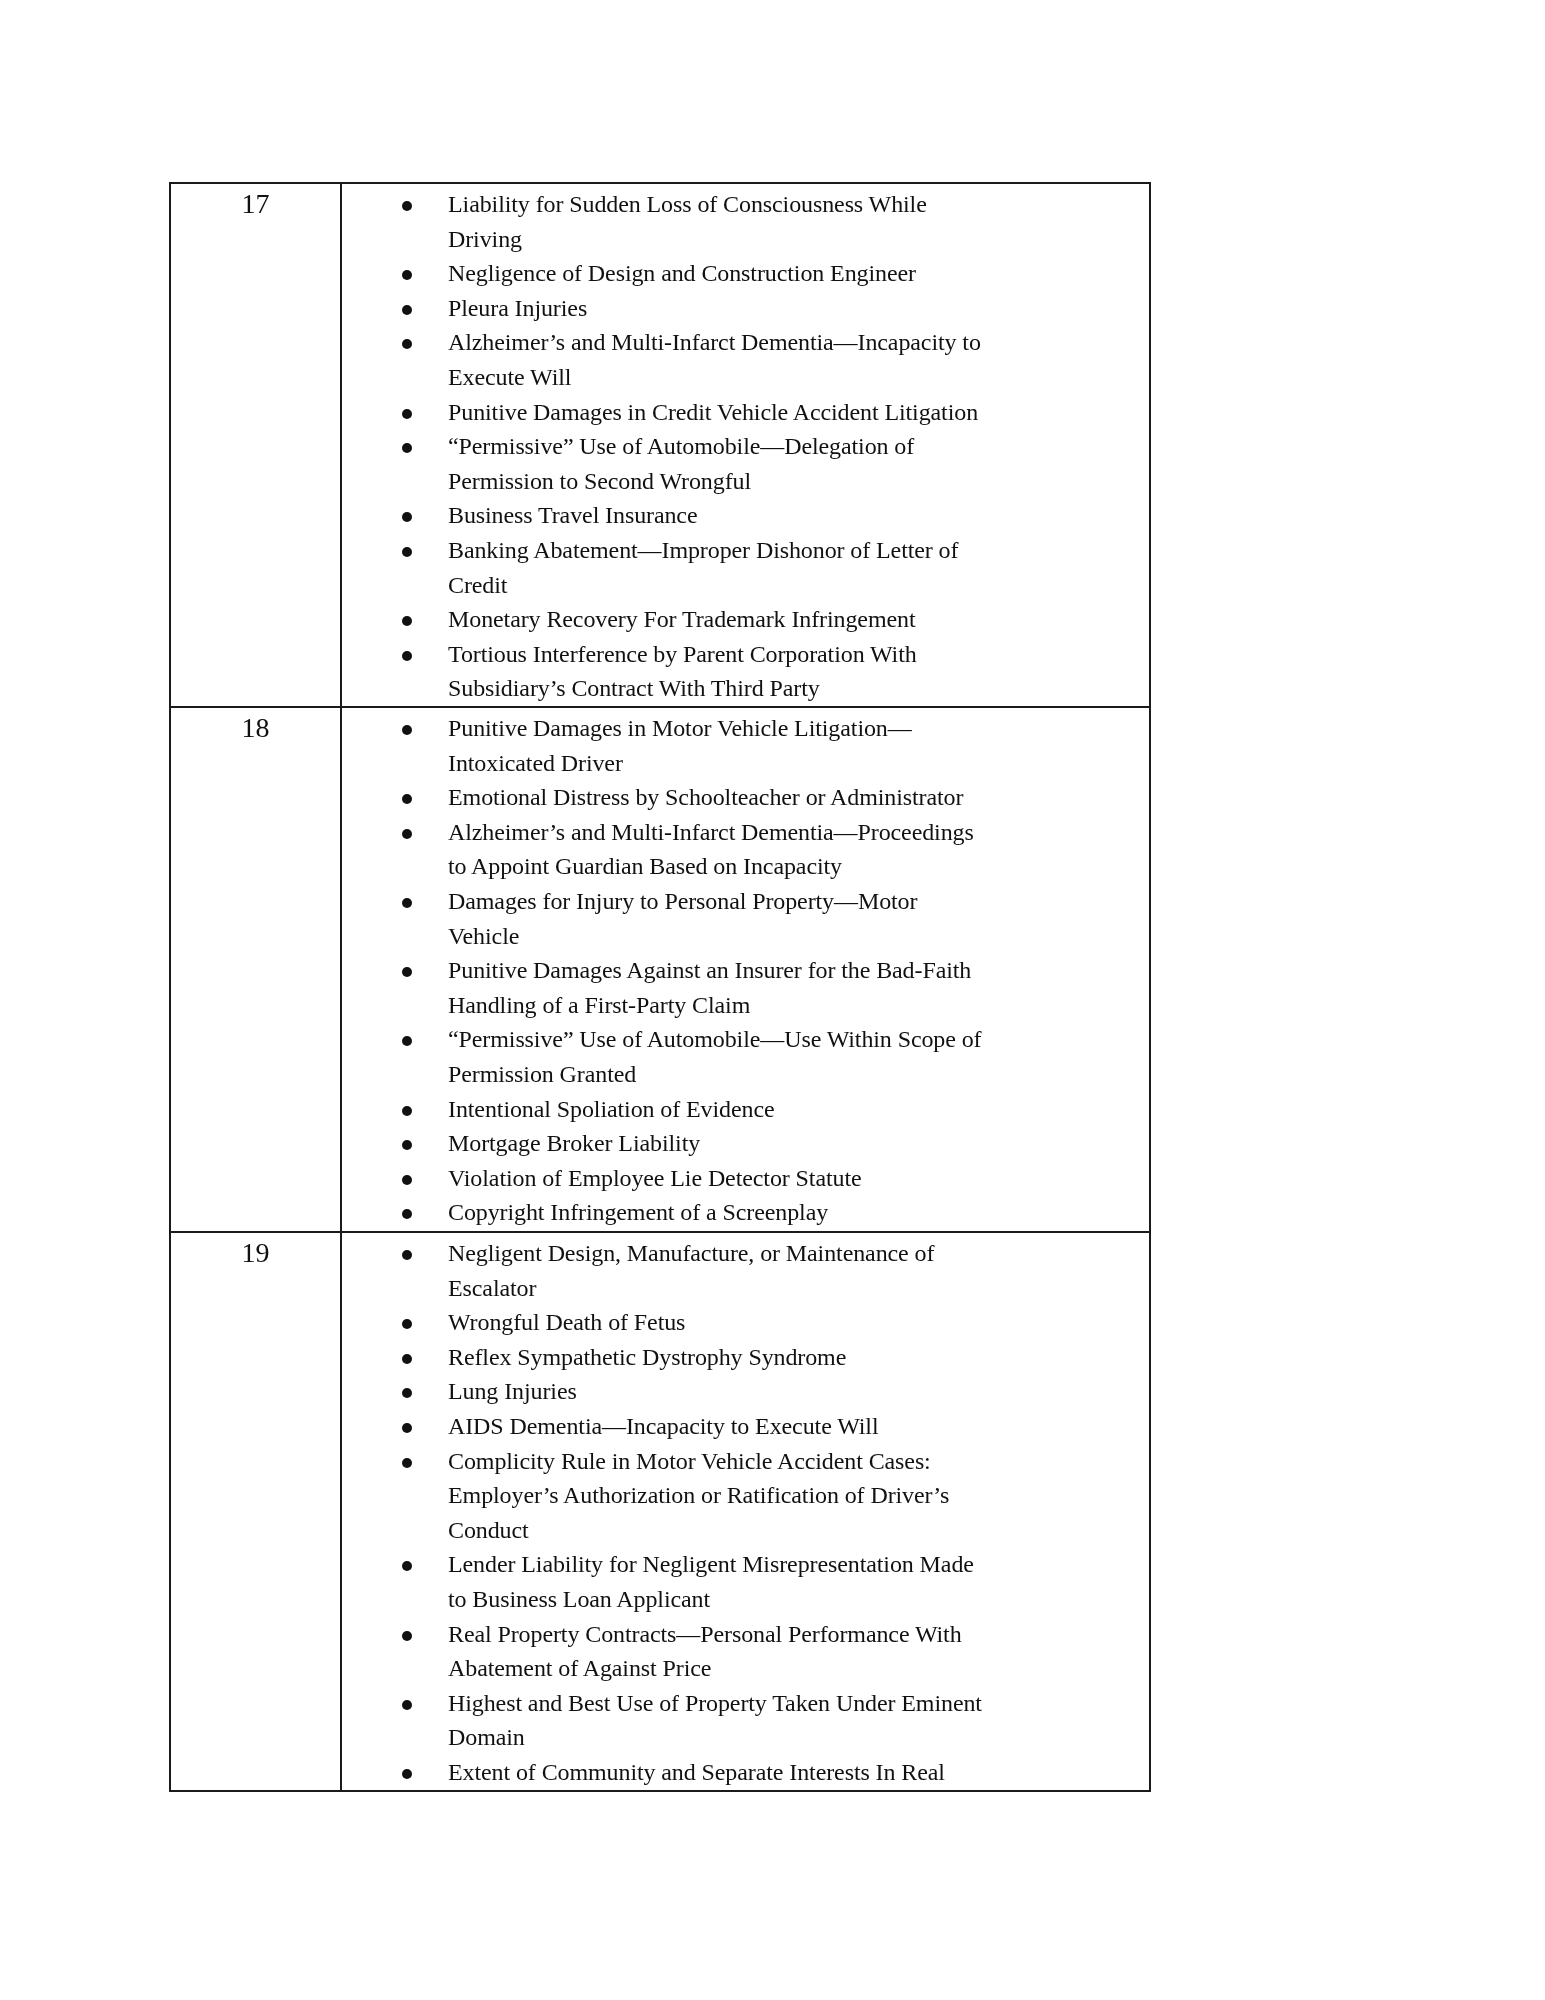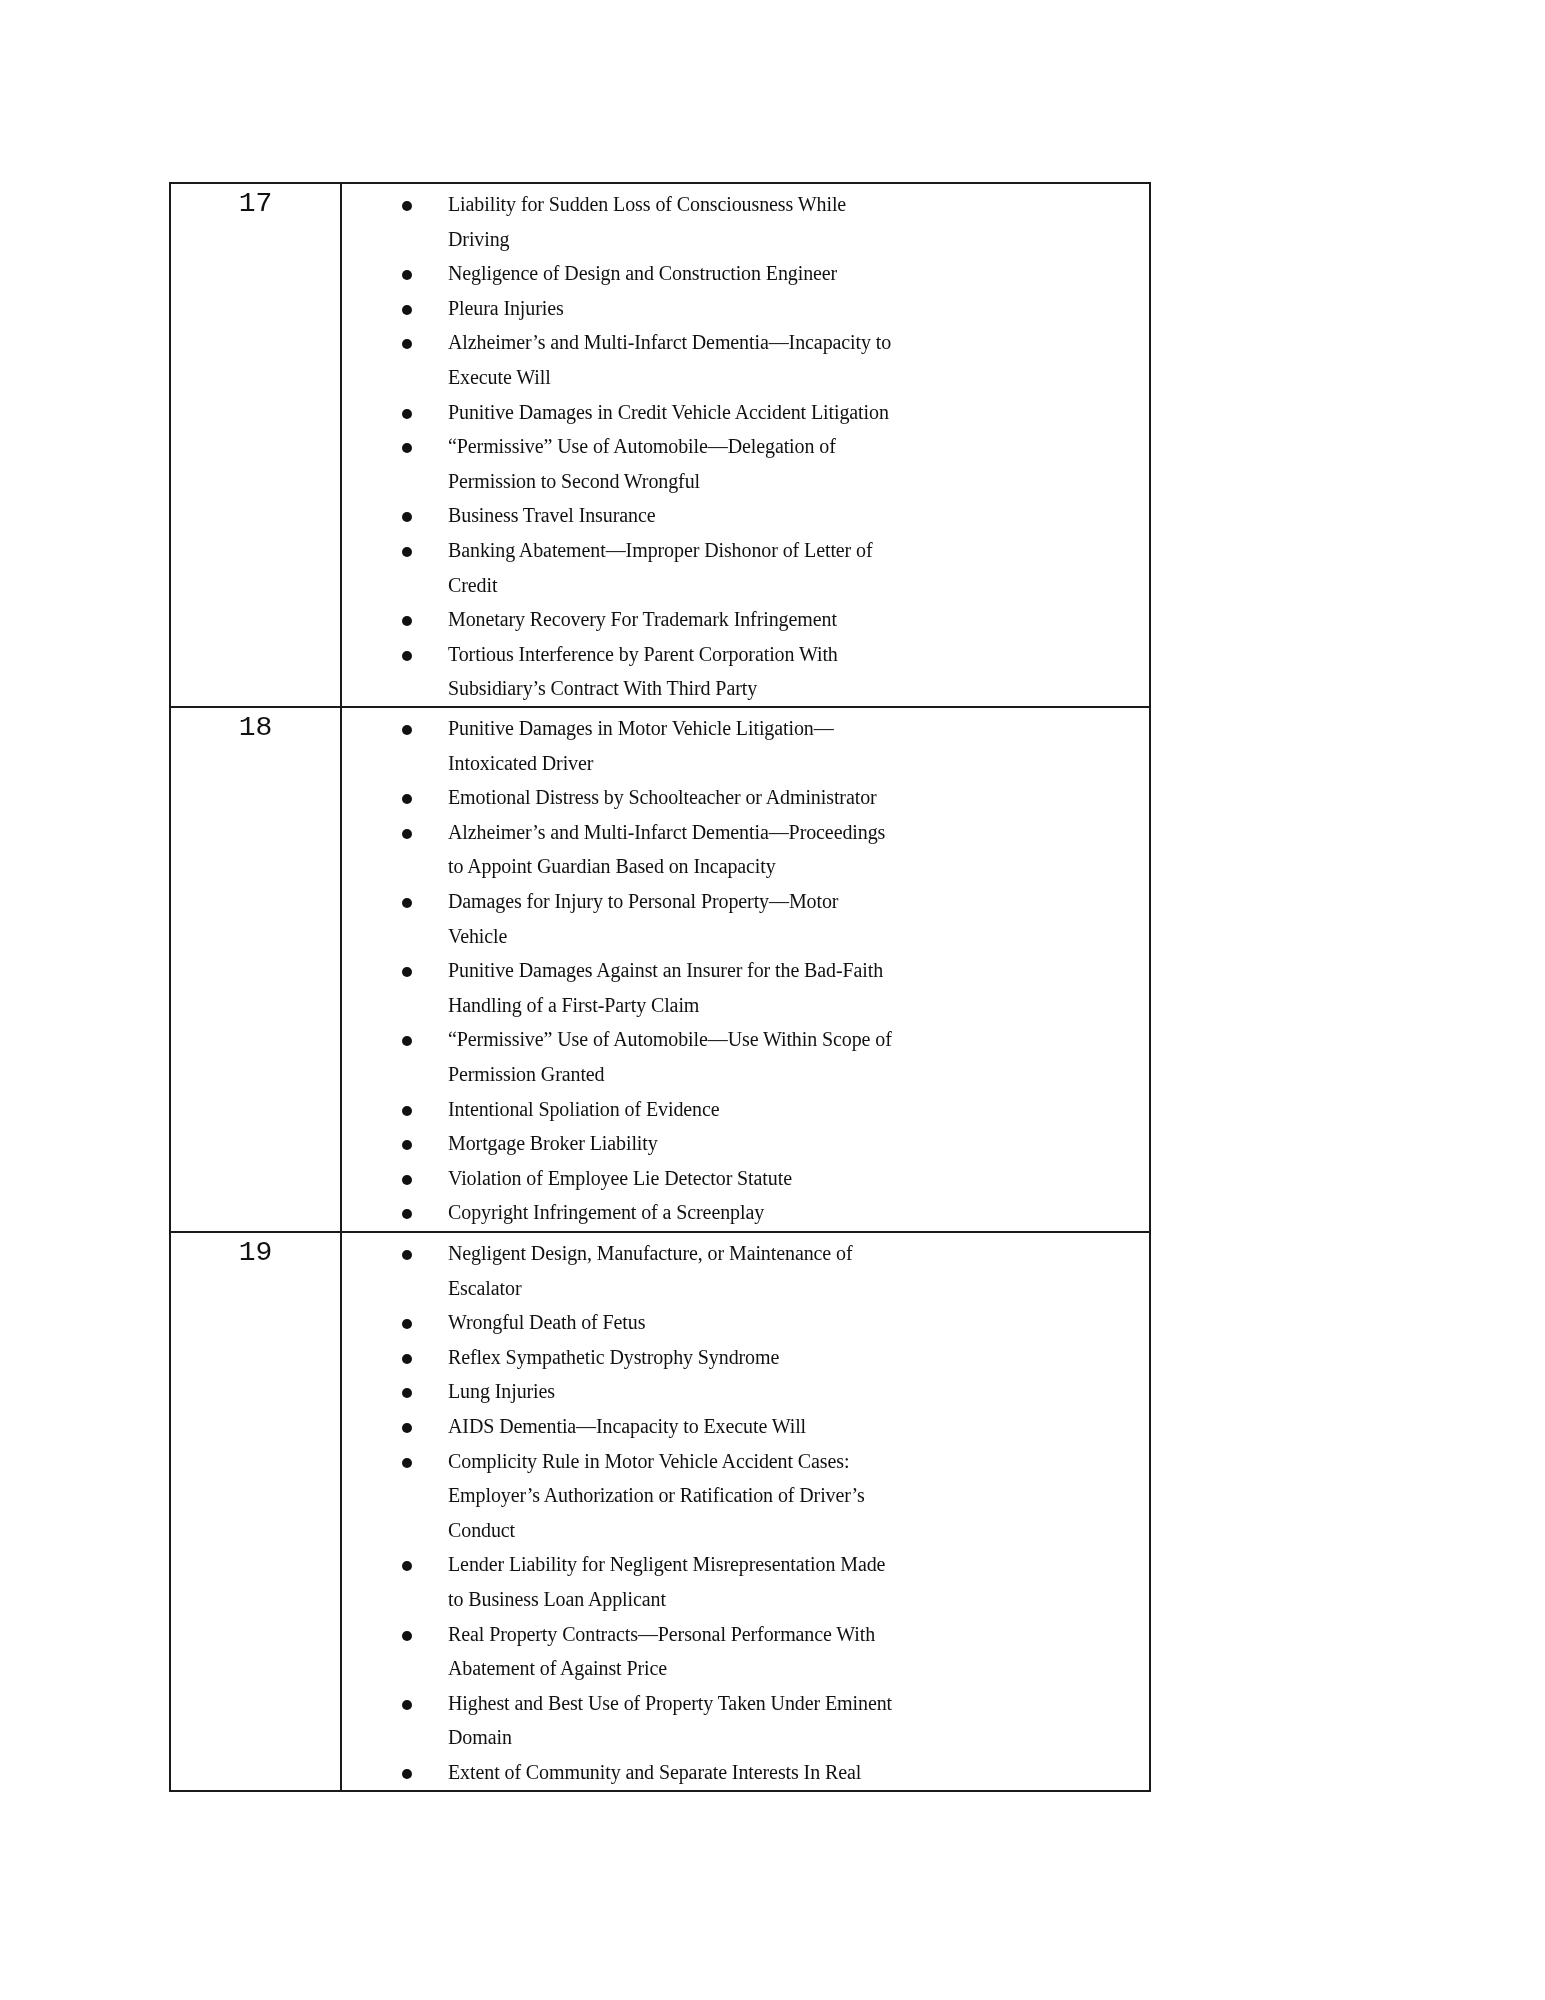--- a/index.html
+++ b/index.html
@@ -13,37 +13,37 @@
     position: absolute; left: 169px; top: 182px;
     width: 980px;
     border-collapse: collapse;
     table-layout: fixed;
   }
   table.topics td {
     border: 2px solid #1a1a1a;
     vertical-align: top;
     padding: 0;
   }
-  td.num-cell { width: 169px; font-family: Liberation Mono, monospace; }
+  td.num-cell { width: 169px; }
   td.list-cell { width: 807px; }
   .row-17 td { height: 522px; }
   .row-18 td { height: 523px; }
   .row-19 td { height: 556px; }
   .case-num {
     display: block; text-align: center;
     font-size: 28px; line-height: 34.6px;
     padding-top: 3px;
   }
   ul.topics-list {
     list-style: none; margin: 0; padding: 3px 0 0 0;
   }
   ul.topics-list li {
     position: relative;
     padding-left: 106px;
-    font-size: 20px; line-height: 34.6px;
+    font-size: 24px; line-height: 34.6px;
     letter-spacing: -0.1px;
   }
   .bullet {
     position: absolute; left: 60px; top: 14px;
     width: 10px; height: 10px; border-radius: 50%;
     background: #111;
   }
   .line { display: block; white-space: nowrap; }
 </style>
 </head>

